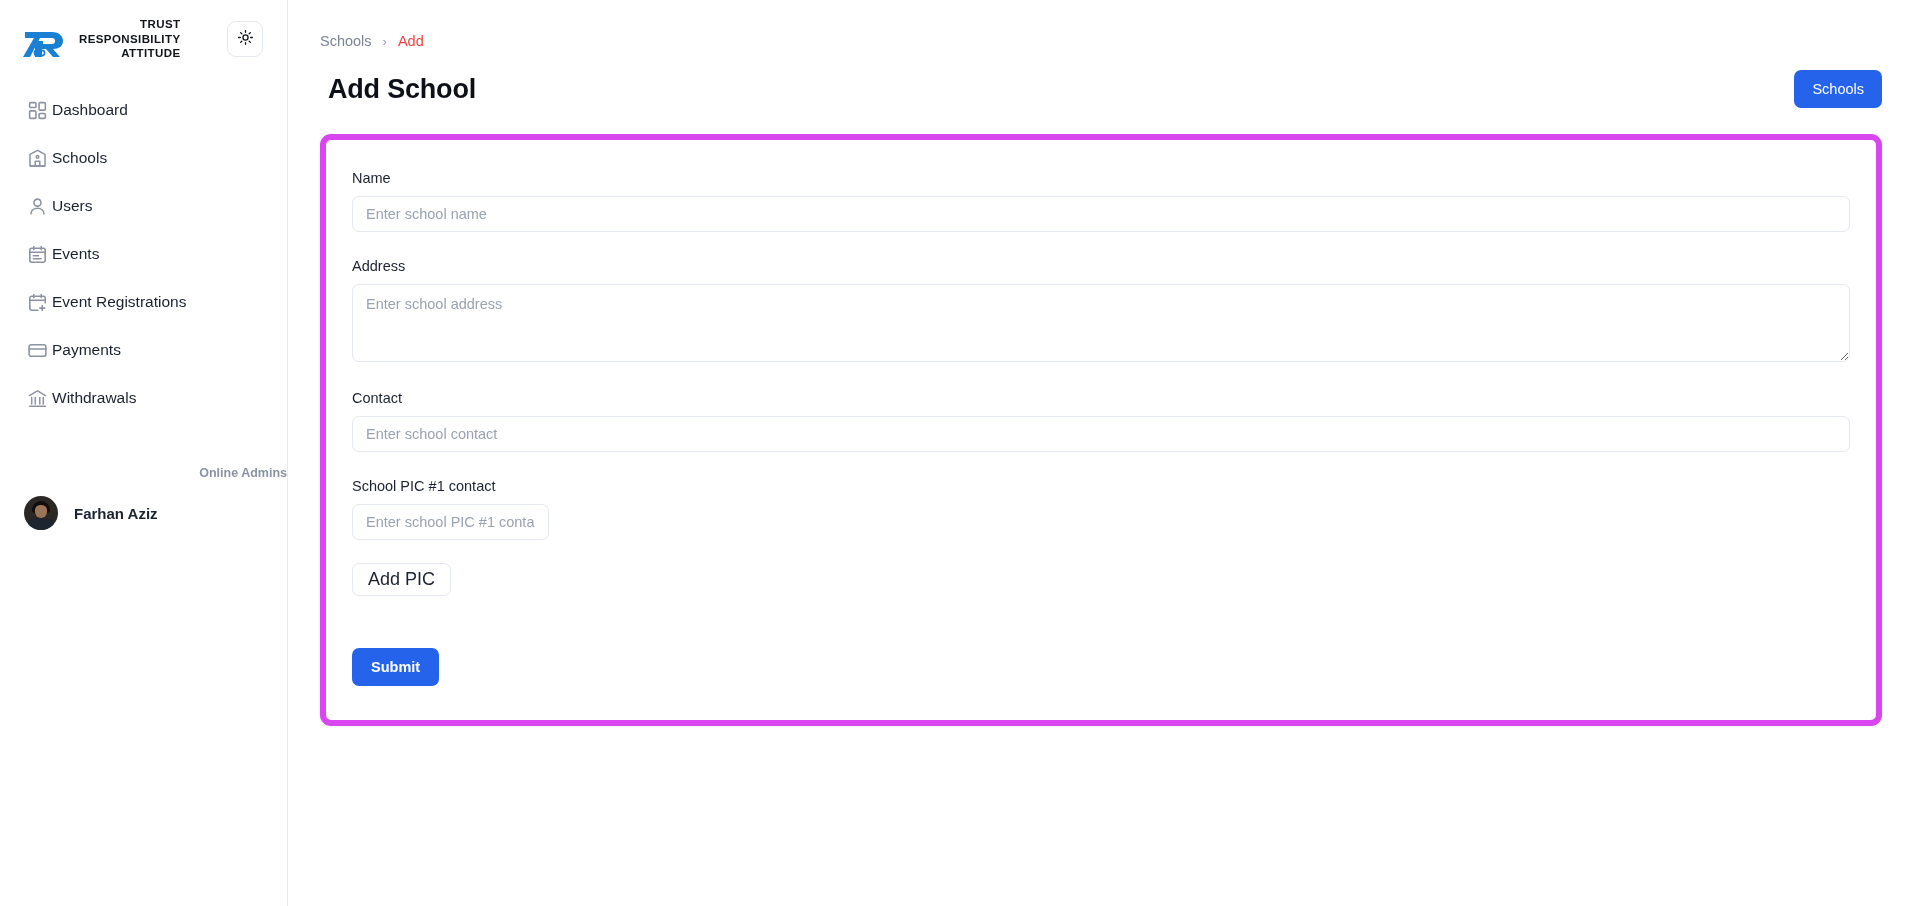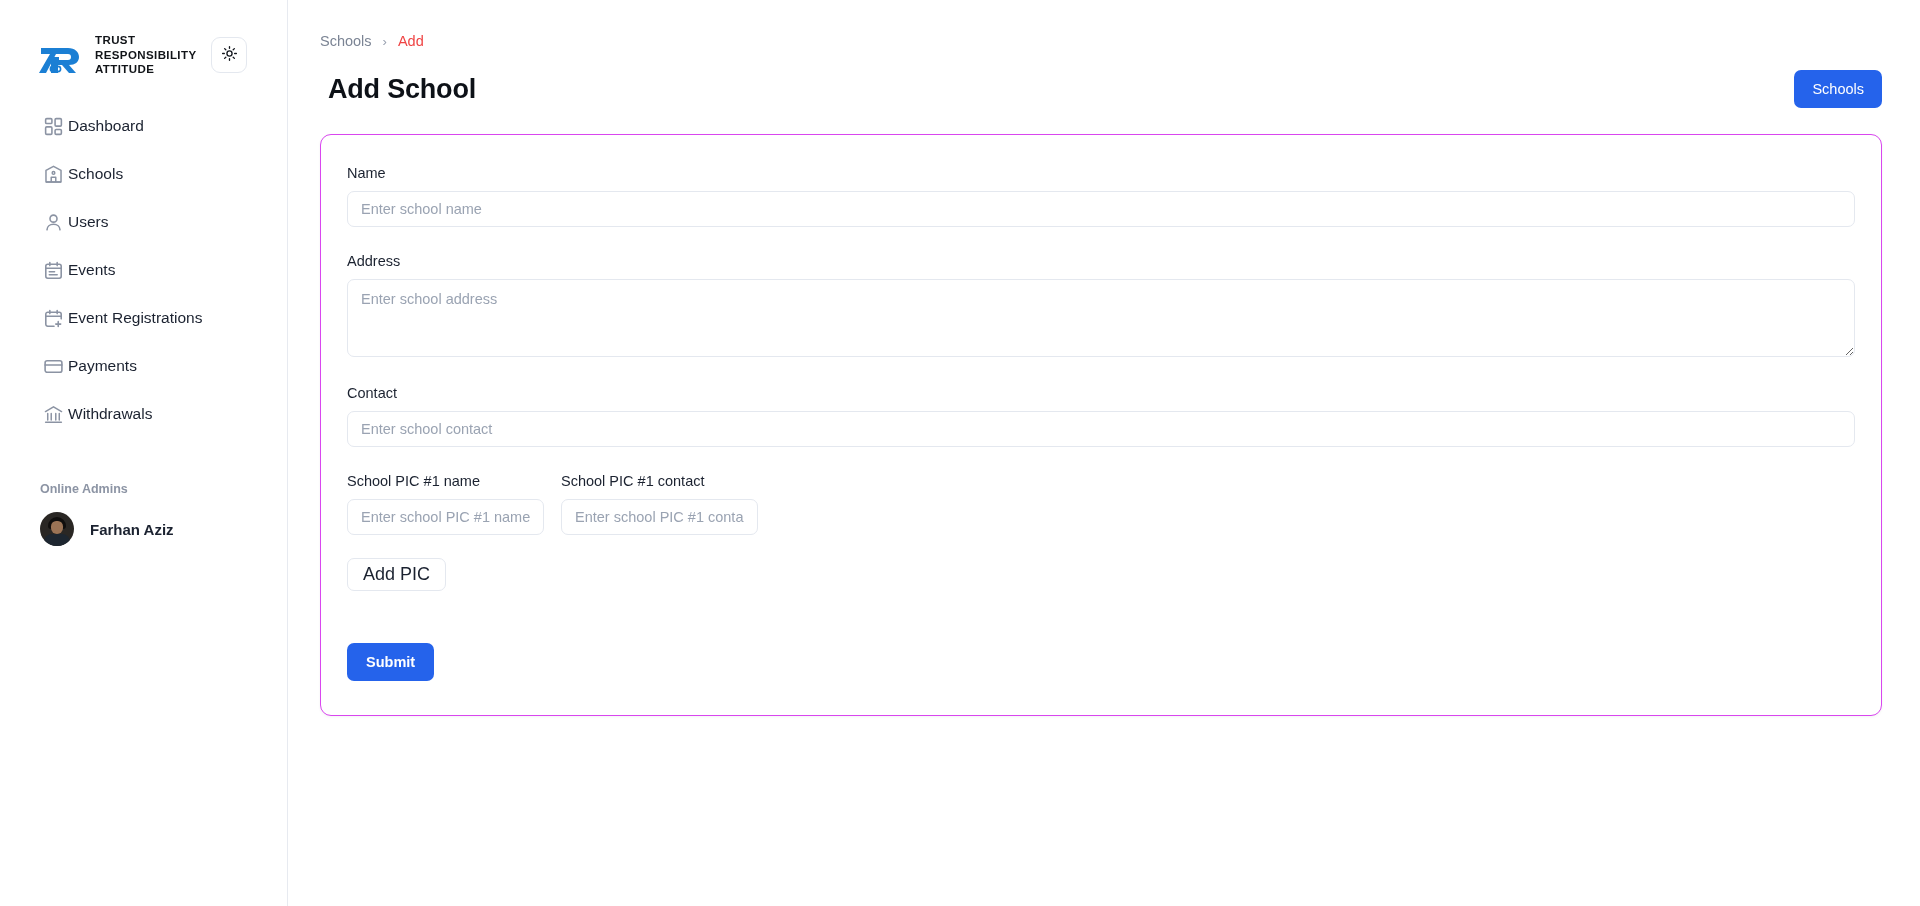--- a/index.html
+++ b/index.html
@@ -12,22 +12,23 @@
   }
   .app { display: flex; width: 1920px; height: 906px; }
 
   
   .sidebar {
     width: 288px;
     min-width: 288px;
     height: 906px;
     background: #ffffff;
     border-right: 1px solid #e7eaf0;
-    padding: 16px;
+    padding: 0;
     position: relative;
+    text-align: right;
   }
   .brand-row {
     display: flex;
     align-items: center;
     justify-content: space-between;
     padding: 14px 24px 10px 22px;
     height: 74px;
   }
   .brand {
     display: flex;
@@ -150,21 +151,21 @@
     font-weight: 500;
     padding: 0 18px;
     height: 38px;
     cursor: pointer;
     font-family: inherit;
   }
 
   .card {
     margin-top: 26px;
     background: #fff;
-    border: 1px solid #d946ef;
+    border: 6px solid #d946ef;
     border-radius: 11px;
     box-shadow: 0 1px 3px rgba(16,24,40,0.05);
     padding: 30px 26px 34px 26px;
   }
 
   .field { margin-bottom: 0; }
   .f-label {
     display: block;
     font-size: 14.5px;
     color: #1b2230;
@@ -379,24 +380,20 @@
 
       <div class="field">
         <label class="f-label">Contact</label>
         <input class="f-input" type="text" placeholder="Enter school contact" style="">
       </div>
 
       <div class="gap"></div>
 
       <div class="pic-row">
         <div class="pic-col">
-          <label class="f-label">School PIC #1 name</label>
-          <input class="f-input" type="text" placeholder="Enter school PIC #1 name" style="">
-        </div>
-        <div class="pic-col">
           <label class="f-label">School PIC #1 contact</label>
           <input class="f-input" type="text" placeholder="Enter school PIC #1 contact" style="">
         </div>
       </div>
 
       <button class="btn-ghost">Add PIC</button>
 
       <div></div>
 
       <button class="btn-submit">Submit</button>

